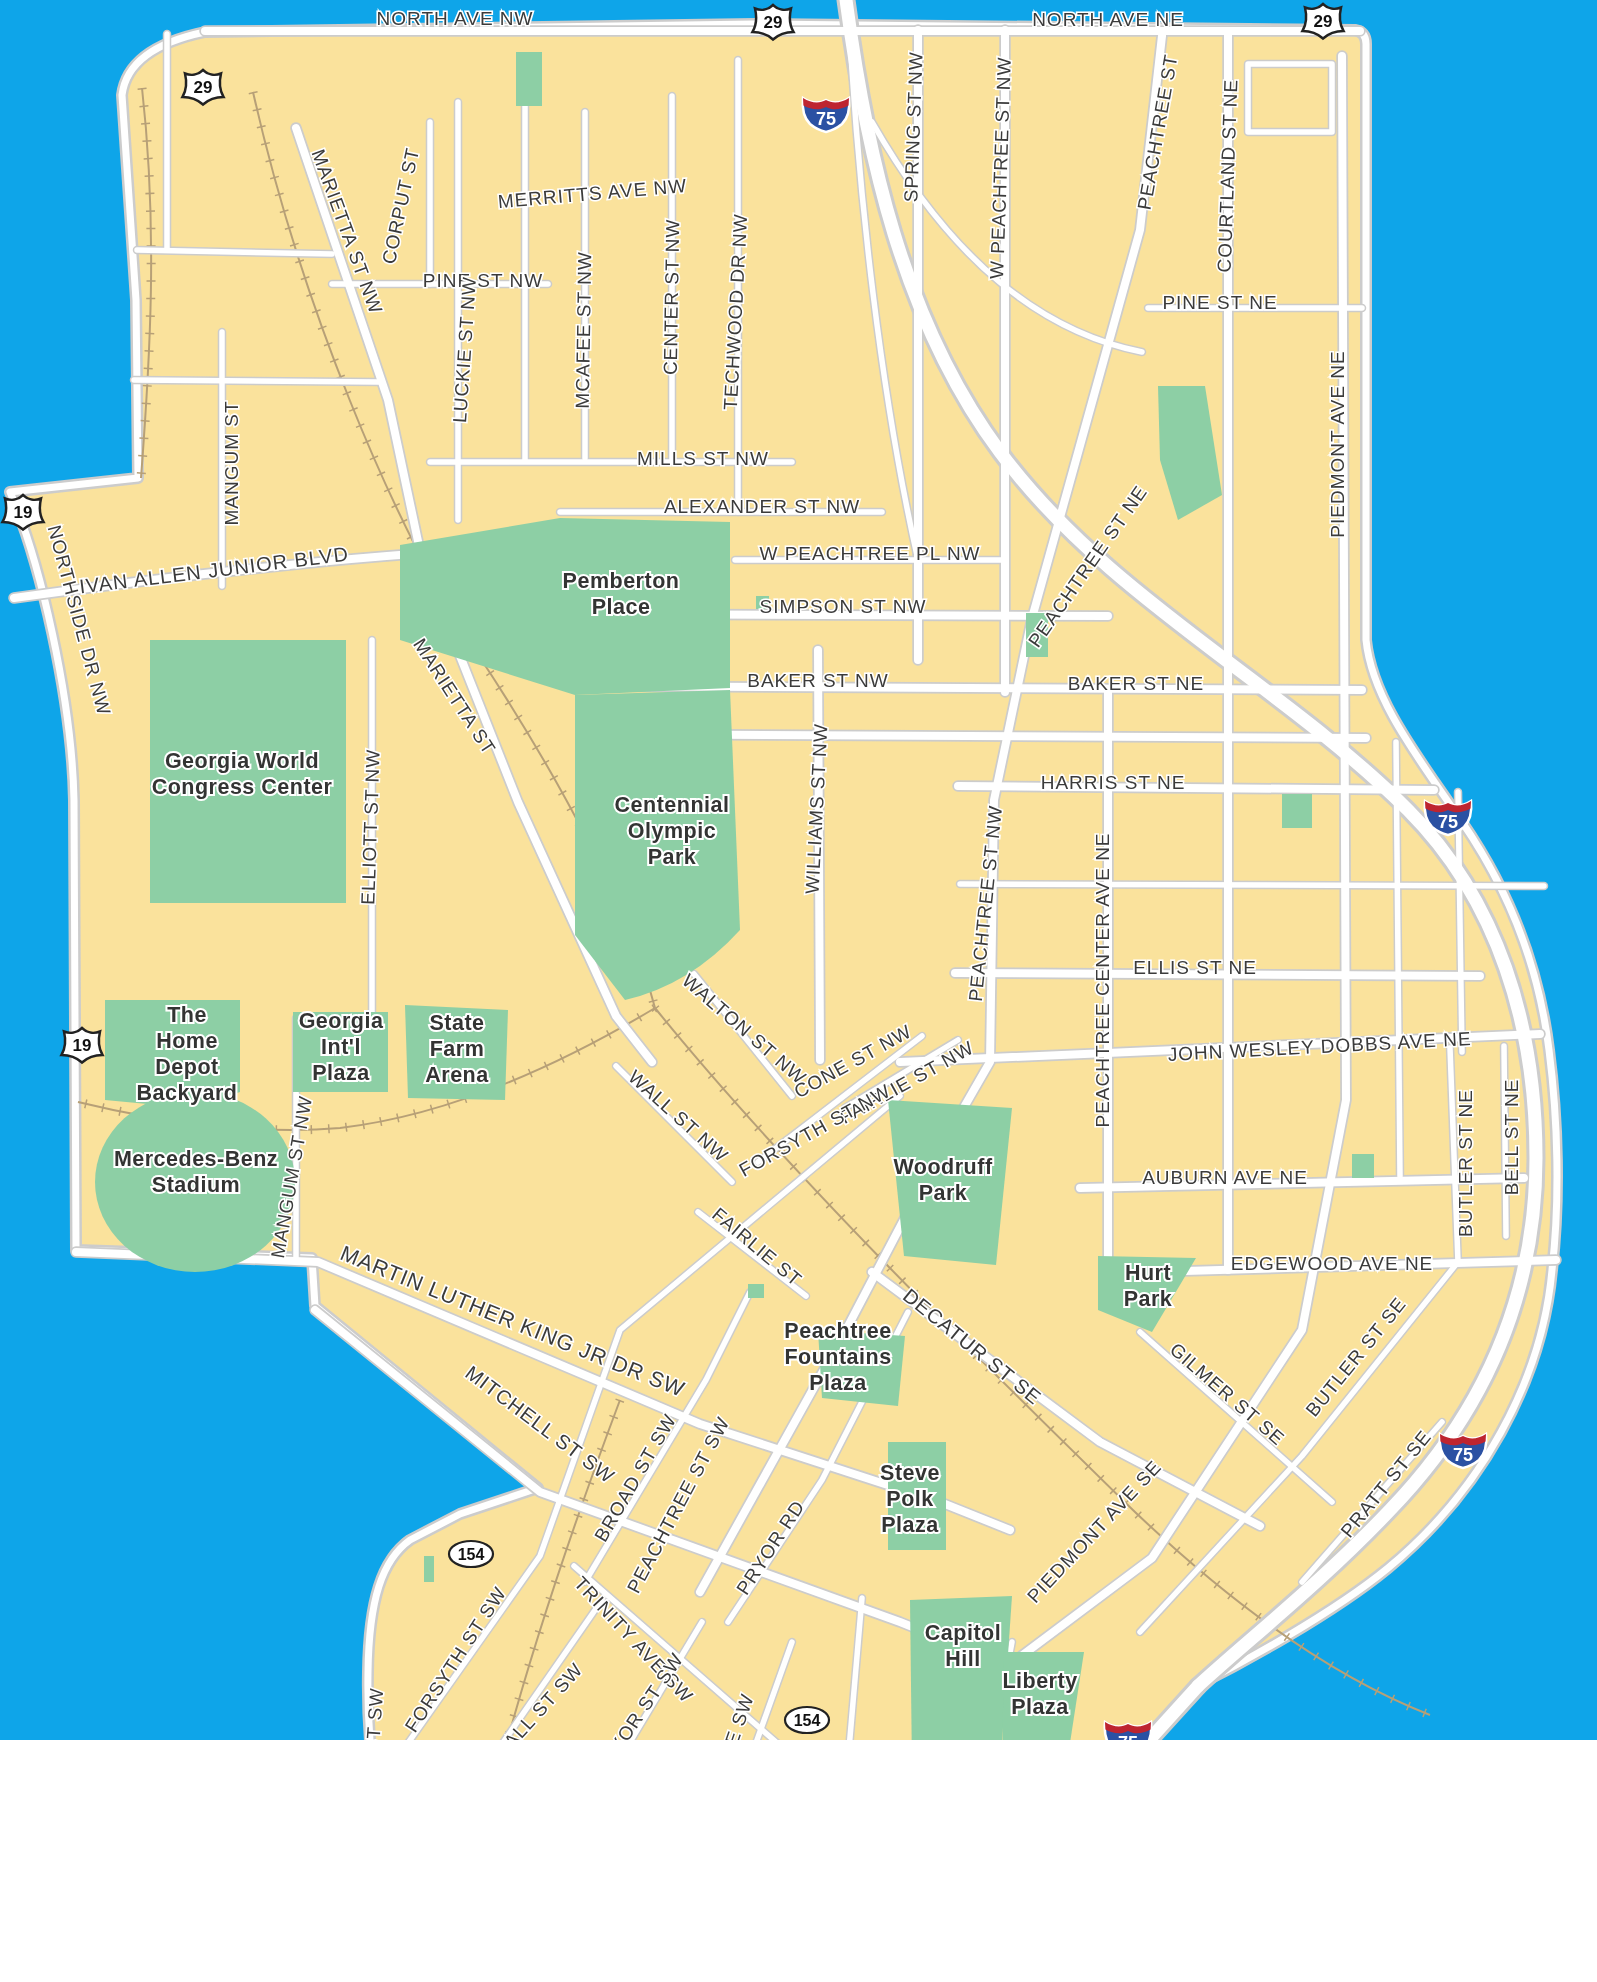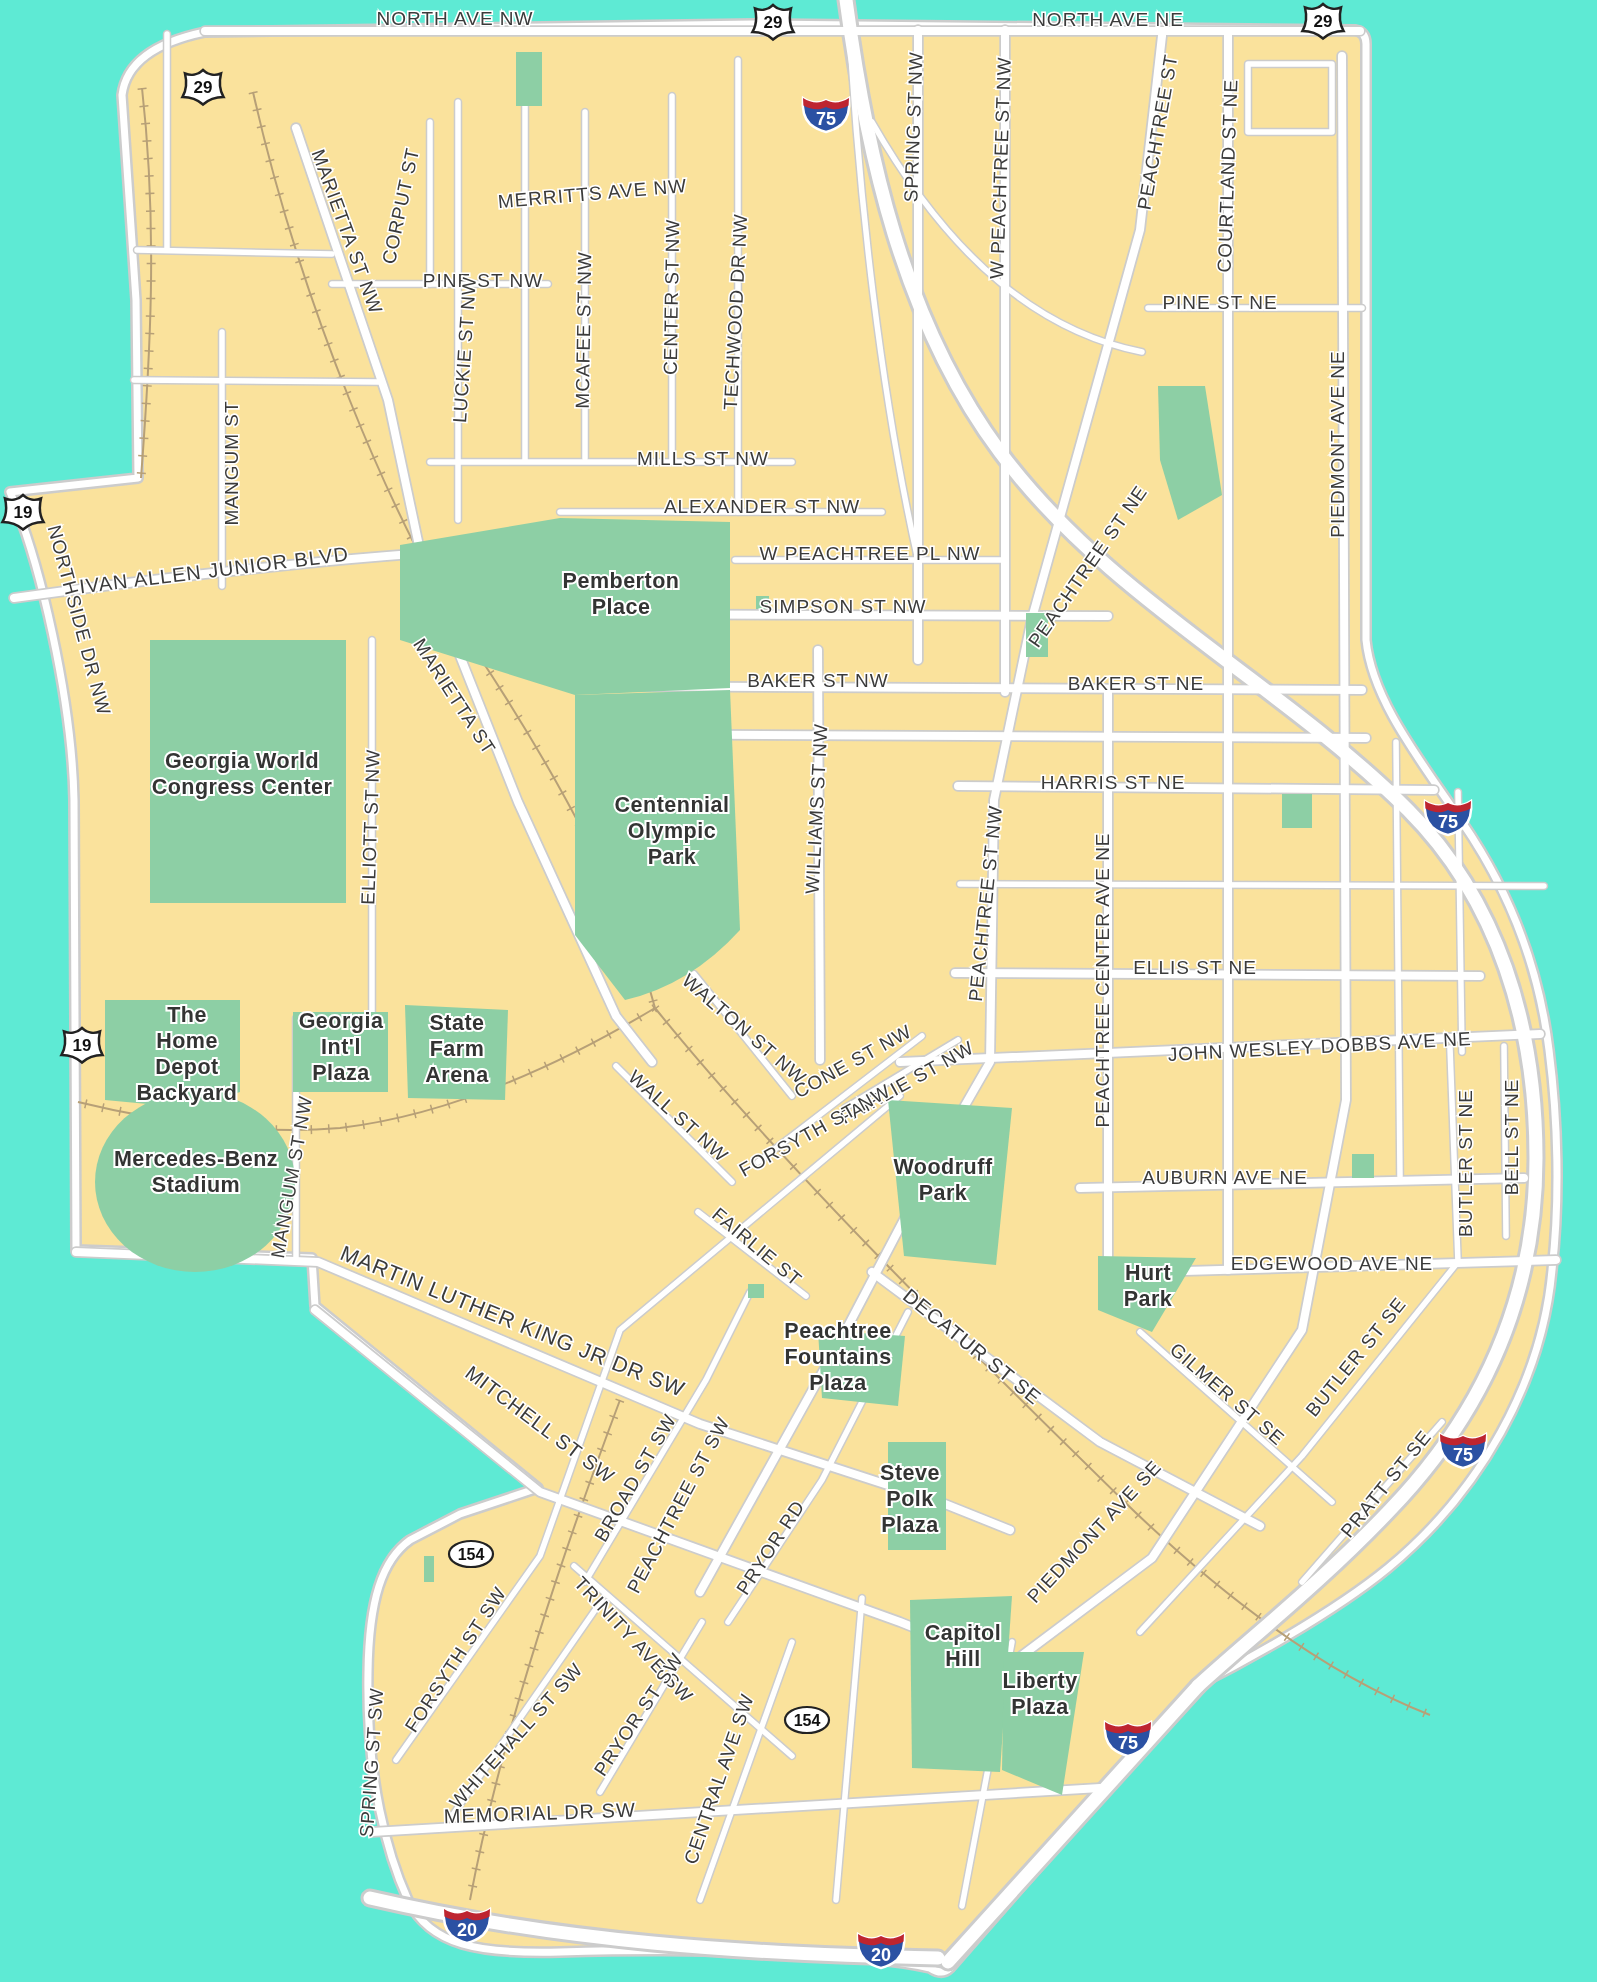--- a/index.html
+++ b/index.html
@@ -1,16 +1,16 @@
 <!DOCTYPE html>
 <html><head>
 <meta charset="utf-8">
 <style>
   html,body{margin:0;padding:0;background:#ffffff;}
-  .stage{position:relative;width:1597px;height:1982px;background:#5eead4;overflow:hidden;
+  .stage{position:relative;width:1597px;height:1740px;background:#0ea5e9;overflow:hidden;
          font-family:"Liberation Sans", sans-serif;}
   svg{display:block}
   text{font-family:"Liberation Sans", sans-serif;}
   .street{fill:#3b3b3b;stroke:#ffffff;stroke-width:3.2px;paint-order:stroke;
           letter-spacing:1px;}
   .park-label{fill:#333433;stroke:#ffffff;stroke-width:4px;paint-order:stroke;
           font-weight:bold;letter-spacing:.5px;}
   .shield-num{font-weight:bold;text-anchor:middle;}
 </style>
 </head>

